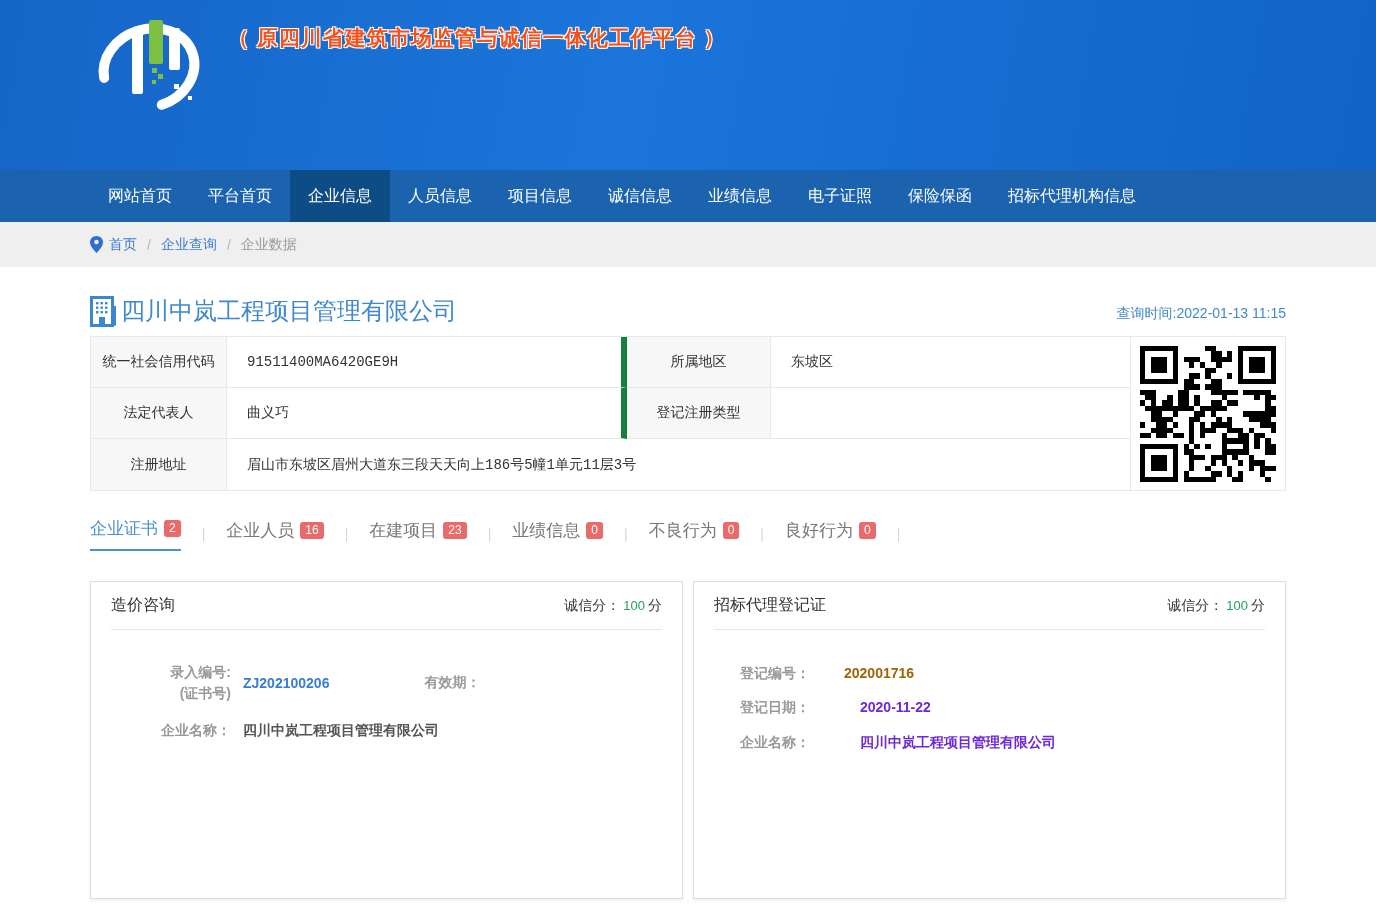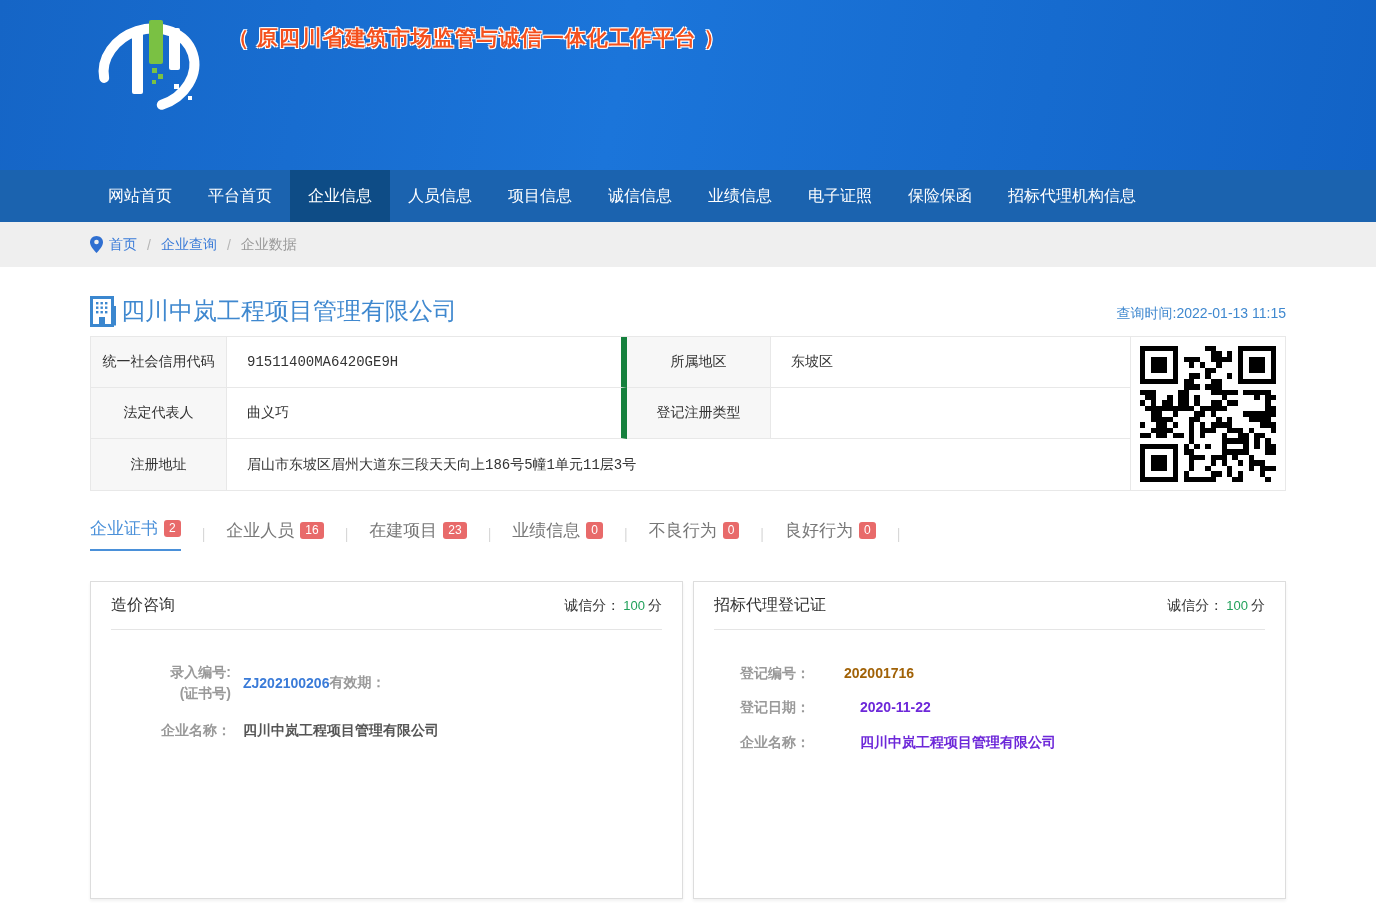--- a/index.html
+++ b/index.html
@@ -89,21 +89,21 @@
     height:48px; border-bottom:1px solid #e5e5e5;
   }
   .card-title { font-size:16px; color:#333; }
   .score-line { font-size:14px; color:#333; }
   .score-num { color:#21a15a; font-size:13px; margin:0 3px; }
   .card-body { padding-top:32px; font-size:14px;font-weight:bold; }
   .c-row { display:flex; align-items:center; margin-bottom:16px; }
   .c-label { width:120px; text-align:right; color:#999; line-height:1.5; flex-shrink:0; }
   .c-value { margin-left:12px; color:#555; }
   .c-link { margin-left:12px; color:#3a7bd8; cursor:pointer; }
-  .c-label2 { color:#999; }
+  .c-label2 { margin-left:95px; color:#999; }
   .c2-row { display:flex; align-items:center; margin:0 0 12px 26px; line-height:1.6; }
   .c2-label { width:92px; color:#999; flex-shrink:0; }
   .c2-value { margin-left:28px; color:#6d28d9; }
   .c2-link { margin-left:12px; color:#a16207; cursor:pointer; }
 </style>
 </head>
 <body>
 
 <div class="site-header">
   <div class="inner" style="height:170px;">

